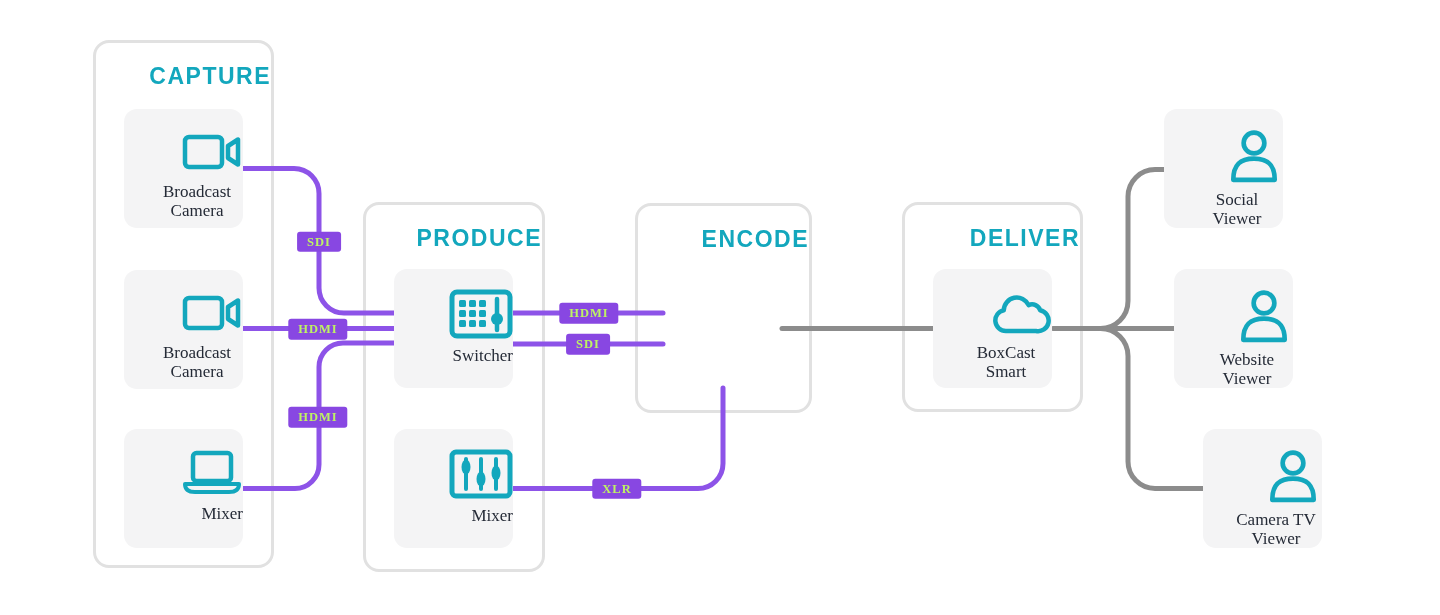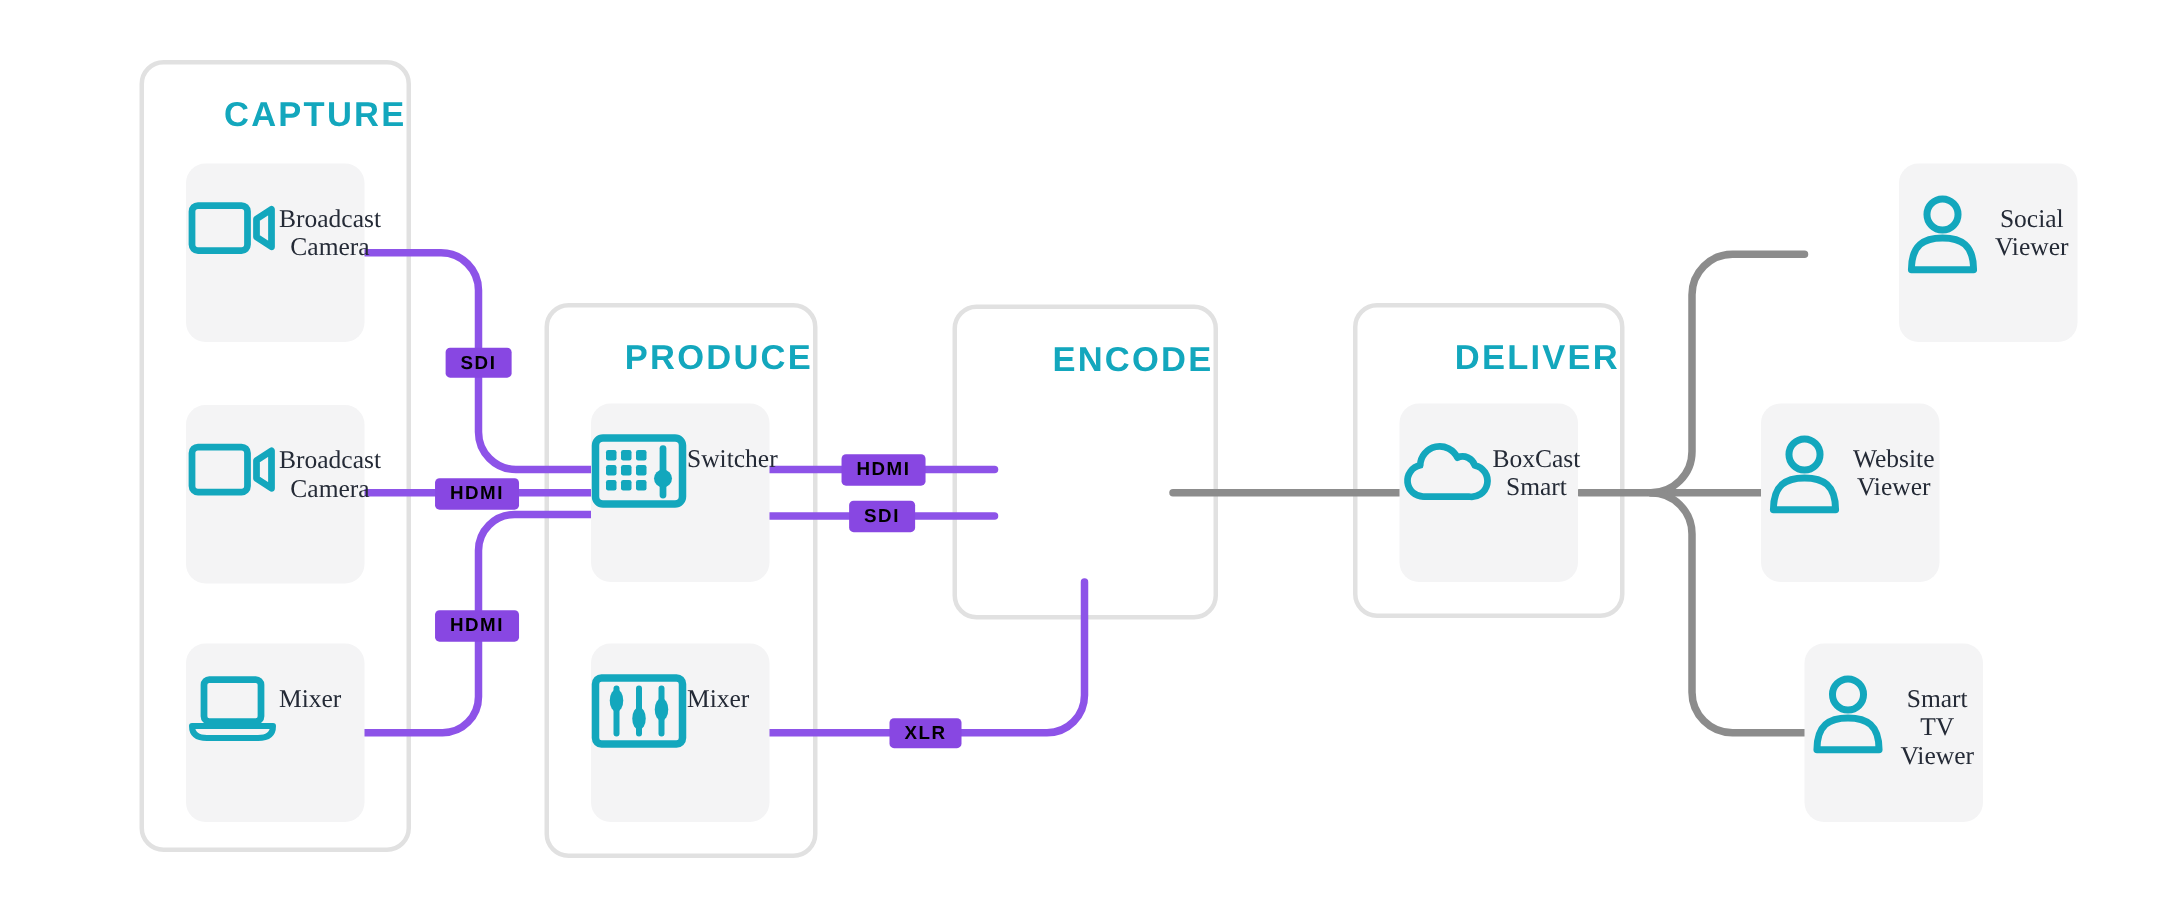--- a/index.html
+++ b/index.html
@@ -29,37 +29,37 @@
   #sec-encode{left:635px;top:203px;width:177px;height:210px;}
   #sec-deliver{left:902px;top:202px;width:181px;height:210px;}
 
   .wires{position:absolute;left:0;top:0;z-index:2;}
   .wire-purple{stroke:var(--purple-line);stroke-width:5;fill:none;stroke-linecap:round;}
   .wire-gray{stroke:var(--gray-line);stroke-width:5;fill:none;stroke-linecap:round;}
 
   .card{
     position:absolute;width:119px;height:119px;border-radius:13px;
     background:var(--card-bg);z-index:3;
-    display:flex;flex-direction:row;align-items:flex-start;justify-content:flex-start;
+    display:flex;flex-direction:column;align-items:flex-end;justify-content:flex-start;
     box-sizing:border-box;padding-top:20px;
   }
   .card .icon{flex:0 0 auto;}
   .card .label{
     margin-top:7px;text-align:center;color:var(--label);
     font-family:"Liberation Serif",serif;font-size:17px;line-height:1.13;
     max-width:92px;
   }
   .ic{stroke:var(--teal);fill:none;stroke-linejoin:round;}
   .ic-fill{fill:var(--teal);stroke:none;}
 
   .badge{
     position:absolute;z-index:4;transform:translate(-50%,-50%);
-    background:var(--purple-badge);color:#000000;border-radius:3px;
+    background:var(--purple-badge);color:#bef264;border-radius:3px;
     font-size:12.5px;font-weight:bold;letter-spacing:1px;
-    padding:4px 10px;line-height:1;white-space:nowrap;
+    padding:4px 10px;line-height:1;white-space:nowrap;font-family:Liberation Serif, serif;
   }
 </style>
 </head>
 <body>
 
 <div class="canvas">
 
   <div class="section" id="sec-capture">
     <div class="section-title">CAPTURE</div>
   </div>
@@ -144,42 +144,42 @@
   </div>
 
 
   <div class="card" style="left:933px;top:269px">
     <svg class="icon" width="62" height="47" viewBox="0 0 62 47">
       <path class="ic" d="M16,42 a10.5,10.5 0 0 1 -2.2,-20.8 a13,13 0 0 1 24.8,-5.1 a8.5,8.5 0 0 1 11.6,5.2 a10,10 0 0 1 -4.2,20.7 z" stroke-width="4.5"></path>
     </svg>
     <div class="label">BoxCast Smart</div>
   </div>
 
-  <div class="card" style="left:1266px;top:109px">
+  <div class="card" style="left:1164px;top:109px">
     <svg class="icon" width="58" height="54" viewBox="0 0 56 52">
       <circle class="ic" cx="28" cy="13.5" r="10" stroke-width="4.5"></circle>
       <path class="ic" d="M8,49 C8,33 16,28.5 28,28.5 C40,28.5 48,33 48,49 Z" stroke-width="4.5"></path>
     </svg>
     <div class="label">Social Viewer</div>
   </div>
 
   <div class="card" style="left:1174px;top:269px">
     <svg class="icon" width="58" height="54" viewBox="0 0 56 52">
       <circle class="ic" cx="28" cy="13.5" r="10" stroke-width="4.5"></circle>
       <path class="ic" d="M8,49 C8,33 16,28.5 28,28.5 C40,28.5 48,33 48,49 Z" stroke-width="4.5"></path>
     </svg>
     <div class="label">Website Viewer</div>
   </div>
 
   <div class="card" style="left:1203px;top:429px">
     <svg class="icon" width="58" height="54" viewBox="0 0 56 52">
       <circle class="ic" cx="28" cy="13.5" r="10" stroke-width="4.5"></circle>
       <path class="ic" d="M8,49 C8,33 16,28.5 28,28.5 C40,28.5 48,33 48,49 Z" stroke-width="4.5"></path>
     </svg>
-    <div class="label">Smart TV Viewer</div>
+    <div class="label">Camera TV Viewer</div>
   </div>
 
   <div class="badge" style="left:319px;top:241.5px">SDI</div>
   <div class="badge" style="left:318px;top:329px">HDMI</div>
   <div class="badge" style="left:318px;top:417px">HDMI</div>
   <div class="badge" style="left:589px;top:313px">HDMI</div>
   <div class="badge" style="left:588px;top:344px">SDI</div>
   <div class="badge" style="left:617px;top:488.5px">XLR</div>
 
 </div>

